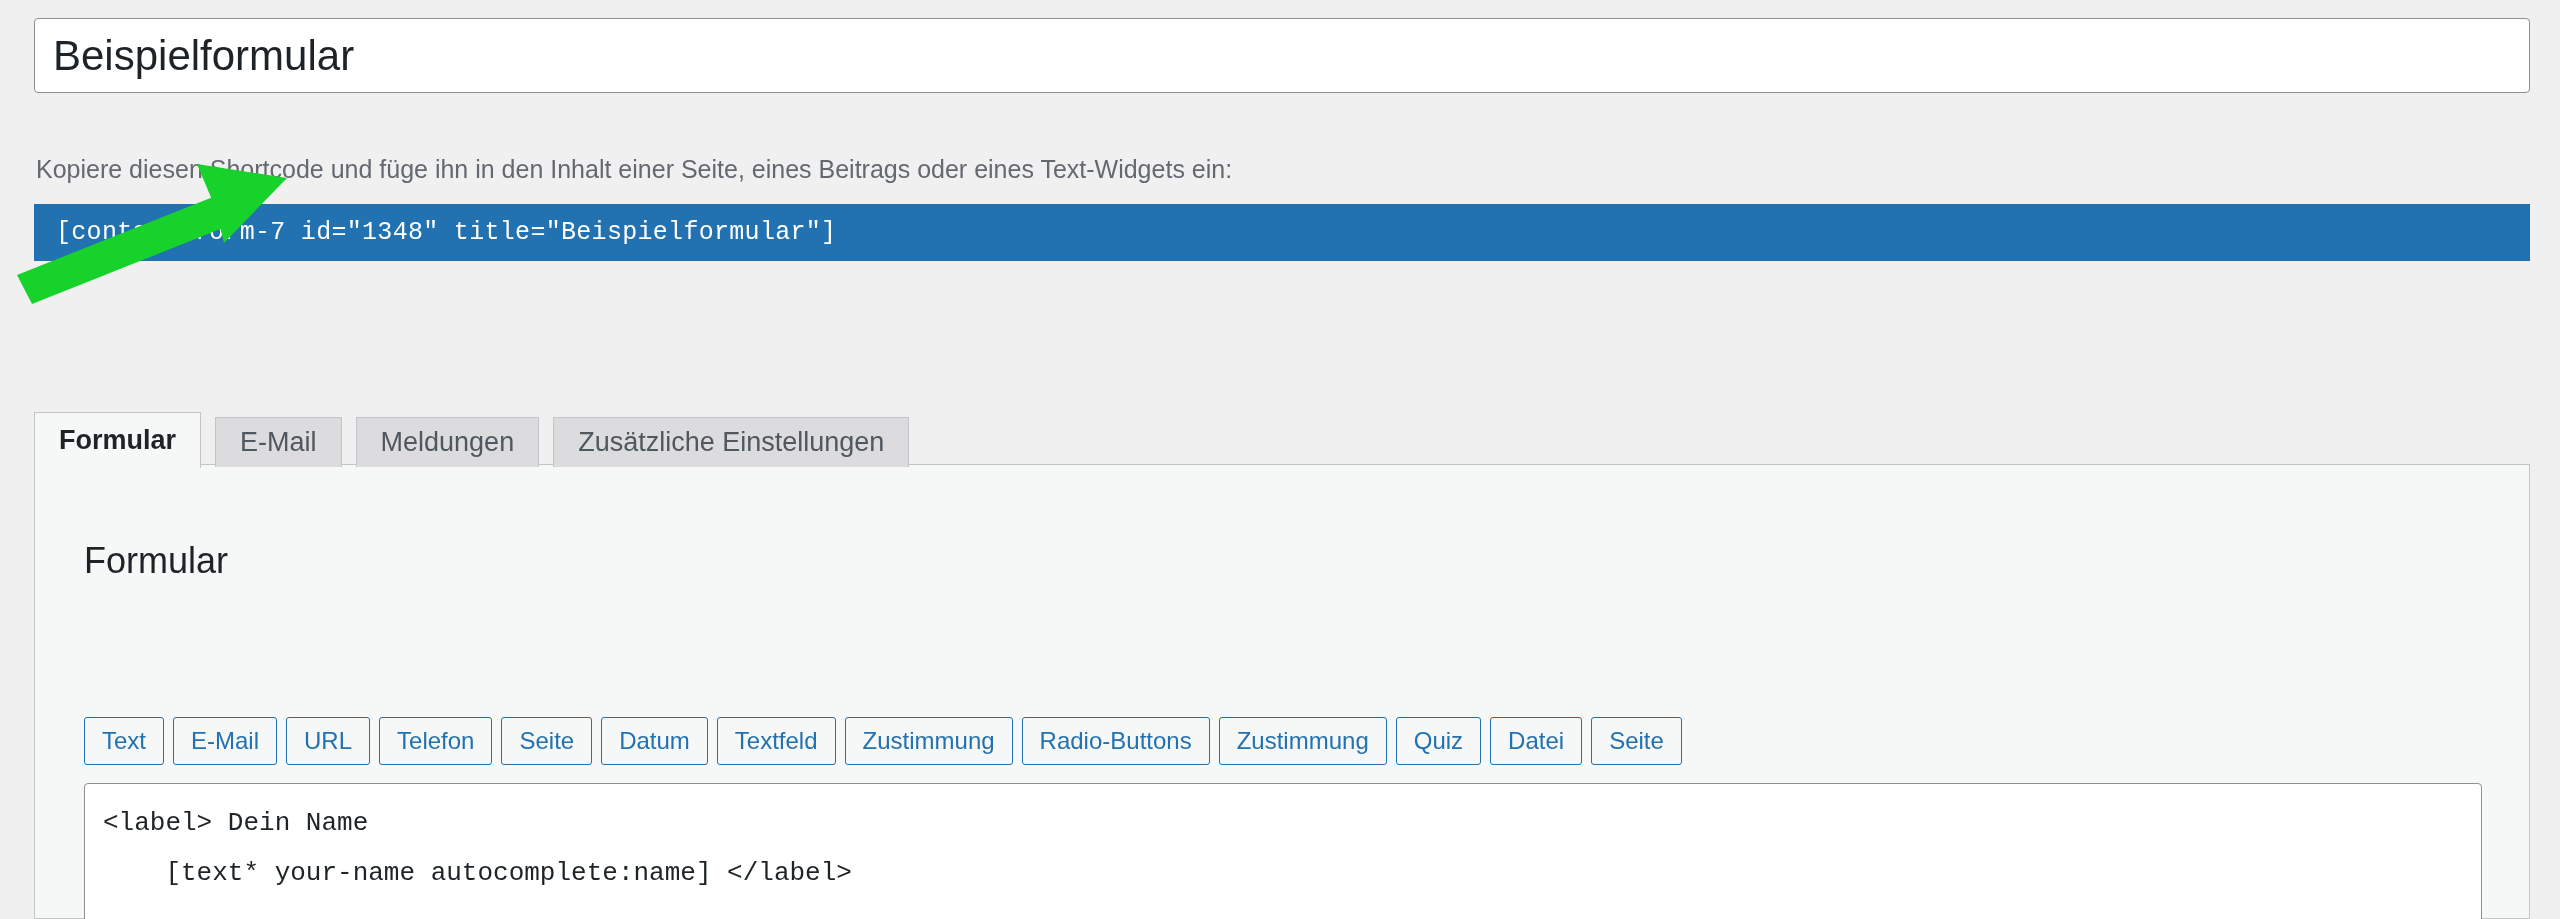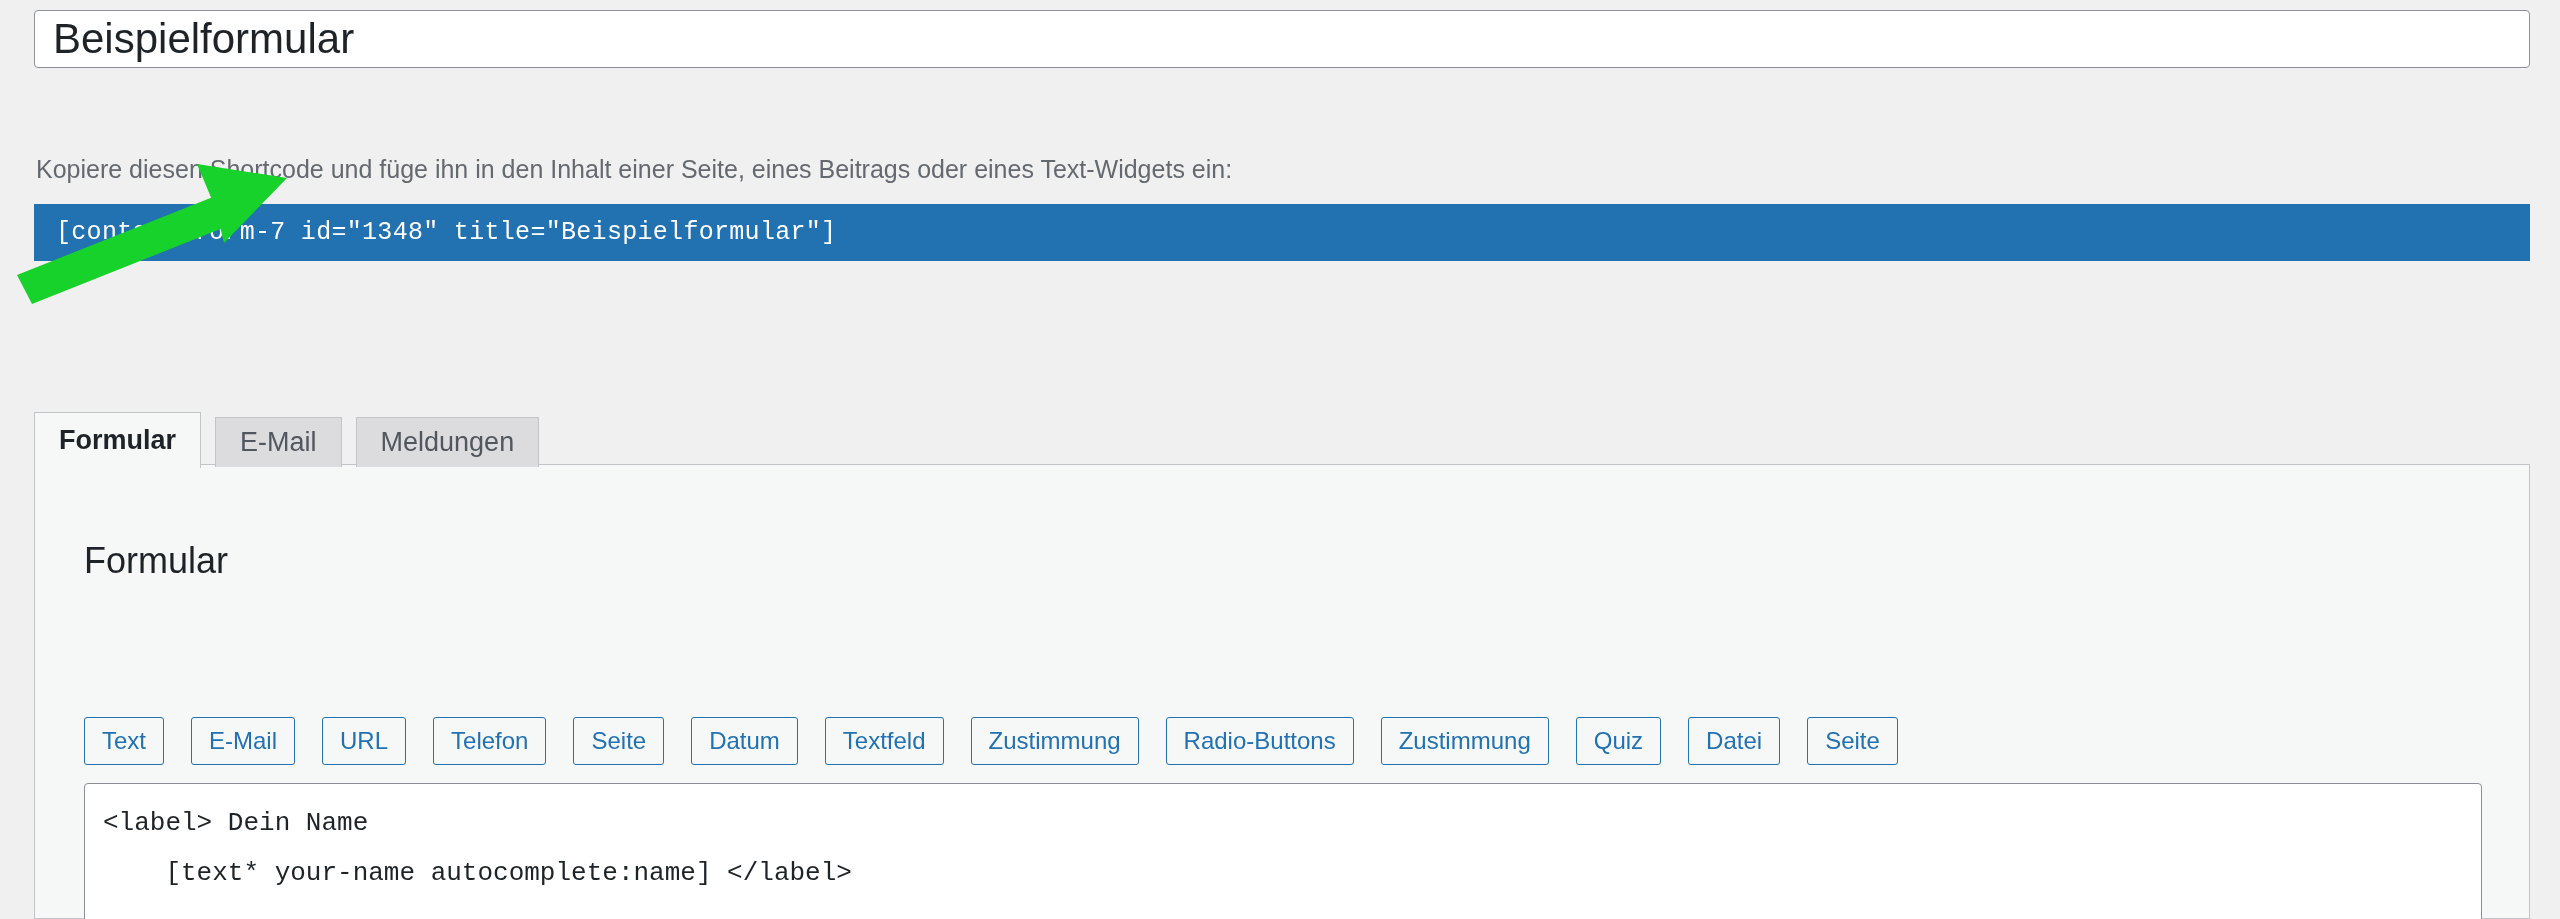--- a/index.html
+++ b/index.html
@@ -12,22 +12,22 @@
   }
   #page {
     position: relative;
     width: 2560px; height: 919px;
     background: #f0f0f1;
   }
 
   
   .title-wrap {
     position: absolute;
-    left: 34px; top: 10px;
-    width: 2496px; height: 58px;
+    left: 34px; top: 18px;
+    width: 2496px; height: 75px;
   }
   .title-input {
     width: 100%; height: 100%;
     background: #fff;
     border: 1px solid #8c8f94;
     border-radius: 4px;
     padding: 0 18px;
     font-family: "Liberation Sans", sans-serif;
     font-size: 42px;
     font-weight: 400;
@@ -130,21 +130,21 @@
     position: absolute;
     left: 49px; top: 252px;
     display: flex;
     align-items: center;
   }
   .tag-btn {
     height: 48px;
     display: flex;
     align-items: center;
     padding: 0 17px;
-    margin-right: 27px;
+    margin-right: 9px;
     background: #f6f7f7;
     border: 1px solid #2271b1;
     border-radius: 3px;
     font-size: 24px;
     color: #2271b1;
     white-space: nowrap;
     cursor: pointer;
   }
 
   
@@ -192,20 +192,23 @@
 
   <div class="tabs">
     <div class="tab active">
       <span>Formular</span>
     </div>
     <div class="tab">
       <span>E-Mail</span>
     </div>
     <div class="tab">
       <span>Meldungen</span>
+    </div>
+    <div class="tab">
+      <span>Zusätzliche Einstellungen</span>
     </div>
   </div>
 
   <div class="panel">
 
     <h2 class="panel-h2">Formular</h2>
 
 
     <div class="tag-row">
       <button class="tag-btn">Text</button>

